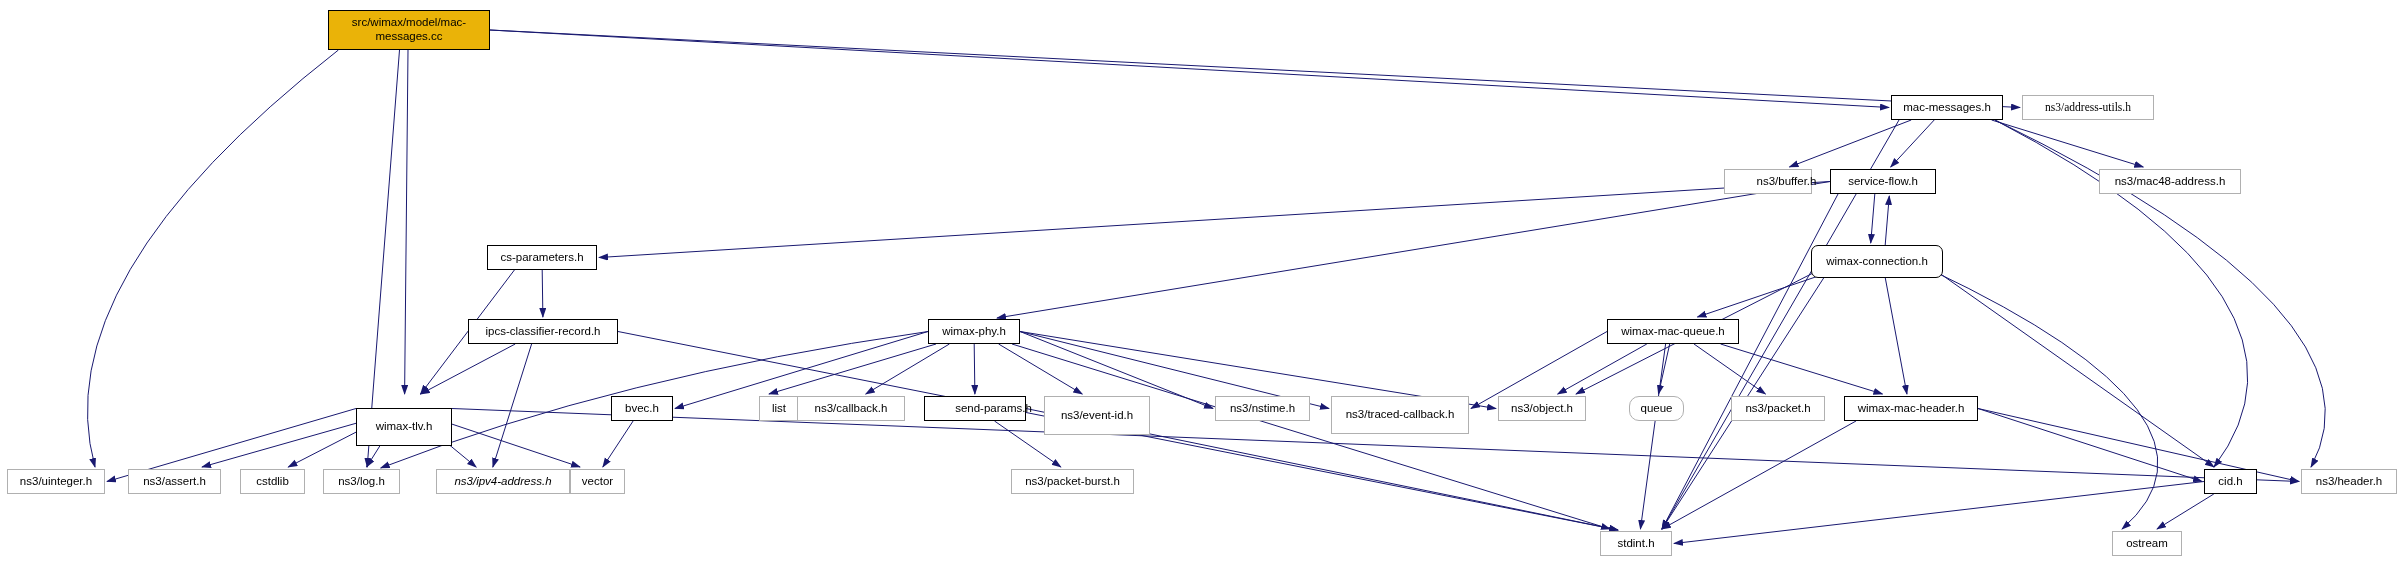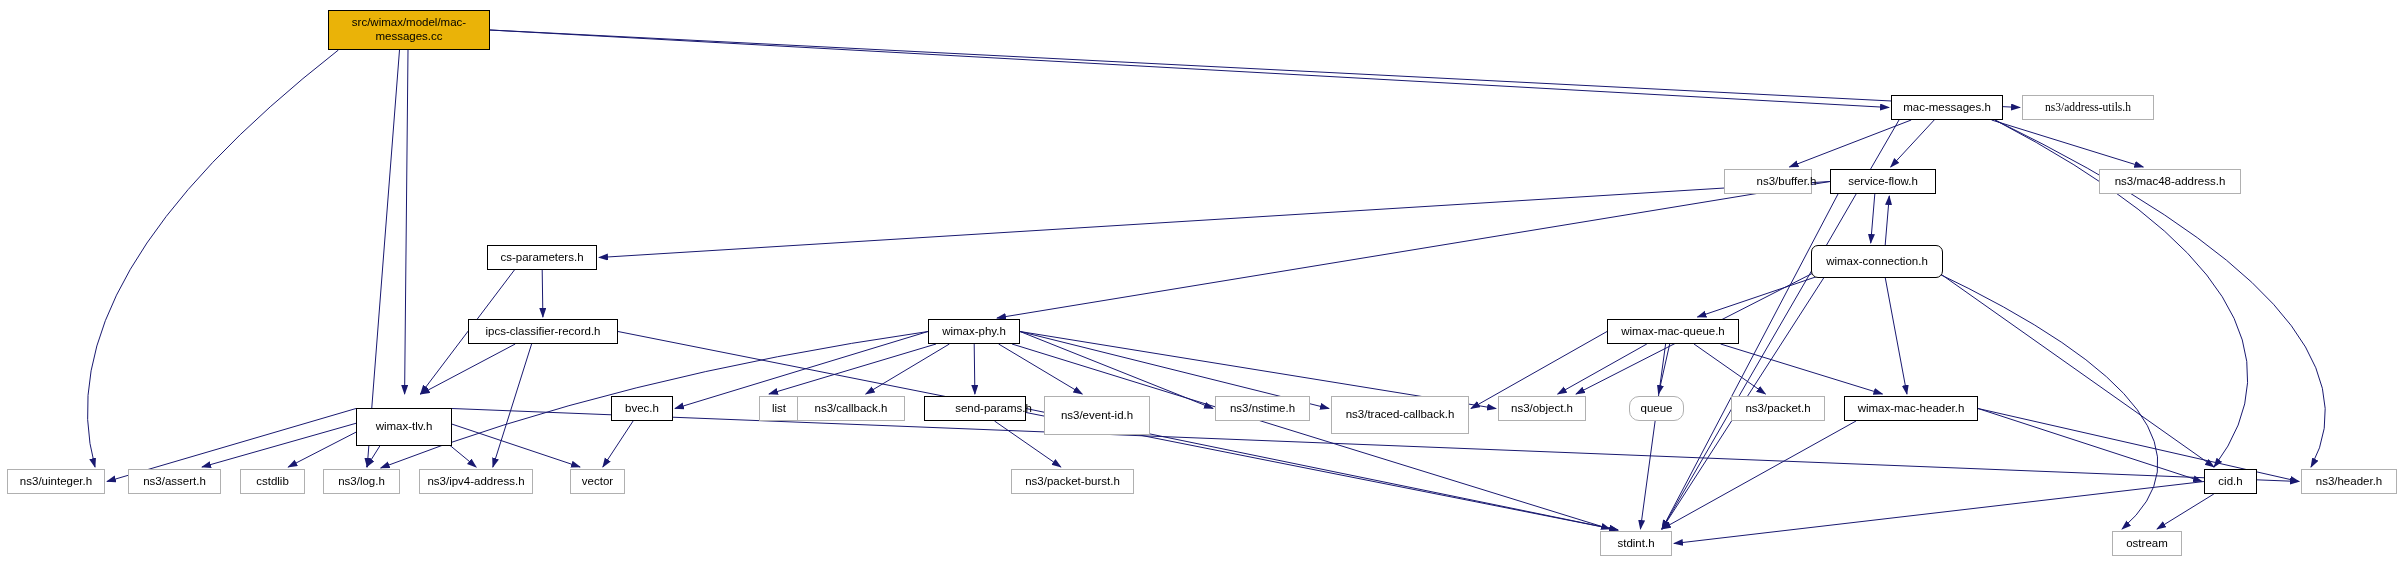--- a/index.html
+++ b/index.html
@@ -114,21 +114,21 @@
       <div class="node external" style="left: 1215px; top: 396px; width: 95px; height: 25px; border-color: rgb(176, 176, 176);">ns3/nstime.h</div>
       <div class="node external" style="left: 1331px; top: 396px; width: 138px; height: 38px; border-color: rgb(176, 176, 176);">ns3/traced-callback.h</div>
       <div class="node external" style="left: 1498px; top: 396px; width: 88px; height: 25px; border-color: rgb(176, 176, 176);">ns3/object.h</div>
       <div class="node external" style="left: 1629px; top: 396px; width: 55px; height: 25px; border-color: rgb(176, 176, 176); border-radius: 10px;">queue</div>
       <div class="node external" style="left: 1731px; top: 396px; width: 94px; height: 25px; border-color: rgb(176, 176, 176);">ns3/packet.h</div>
       <div class="node project" style="left: 1844px; top: 396px; width: 134px; height: 25px;">wimax-mac-header.h</div>
       <div class="node external" style="left: 7px; top: 469px; width: 98px; height: 25px; border-color: rgb(176, 176, 176);">ns3/uinteger.h</div>
       <div class="node external" style="left: 128px; top: 469px; width: 93px; height: 25px; border-color: rgb(176, 176, 176);">ns3/assert.h</div>
       <div class="node external" style="left: 240px; top: 469px; width: 65px; height: 25px; border-color: rgb(176, 176, 176);">cstdlib</div>
       <div class="node external" style="left: 323px; top: 469px; width: 77px; height: 25px; border-color: rgb(176, 176, 176);">ns3/log.h</div>
-      <div class="node external" style="left: 419px; top: 469px; width: 114px; height: 25px; border-color: rgb(176, 176, 176);">ns3/ipv4-address.h</div>
+      <div class="node external" style="left: 436px; top: 469px; width: 134px; height: 25px; border-color: rgb(176, 176, 176); font-style: italic;">ns3/ipv4-address.h</div>
       <div class="node external" style="left: 570px; top: 469px; width: 55px; height: 25px; border-color: rgb(176, 176, 176);">vector</div>
       <div class="node external" style="left: 1011px; top: 469px; width: 123px; height: 25px; border-color: rgb(176, 176, 176);">ns3/packet-burst.h</div>
       <div class="node project" style="left: 2204px; top: 469px; width: 53px; height: 25px;">cid.h</div>
       <div class="node external" style="left: 2301px; top: 469px; width: 96px; height: 25px; border-color: rgb(176, 176, 176);">ns3/header.h</div>
       <div class="node external" style="left: 1600px; top: 531px; width: 72px; height: 25px; border-color: rgb(176, 176, 176);">stdint.h</div>
       <div class="node external" style="left: 2112px; top: 531px; width: 70px; height: 25px; border-color: rgb(176, 176, 176);">ostream</div>
     </div>
 </div>
 
 </body></html>

